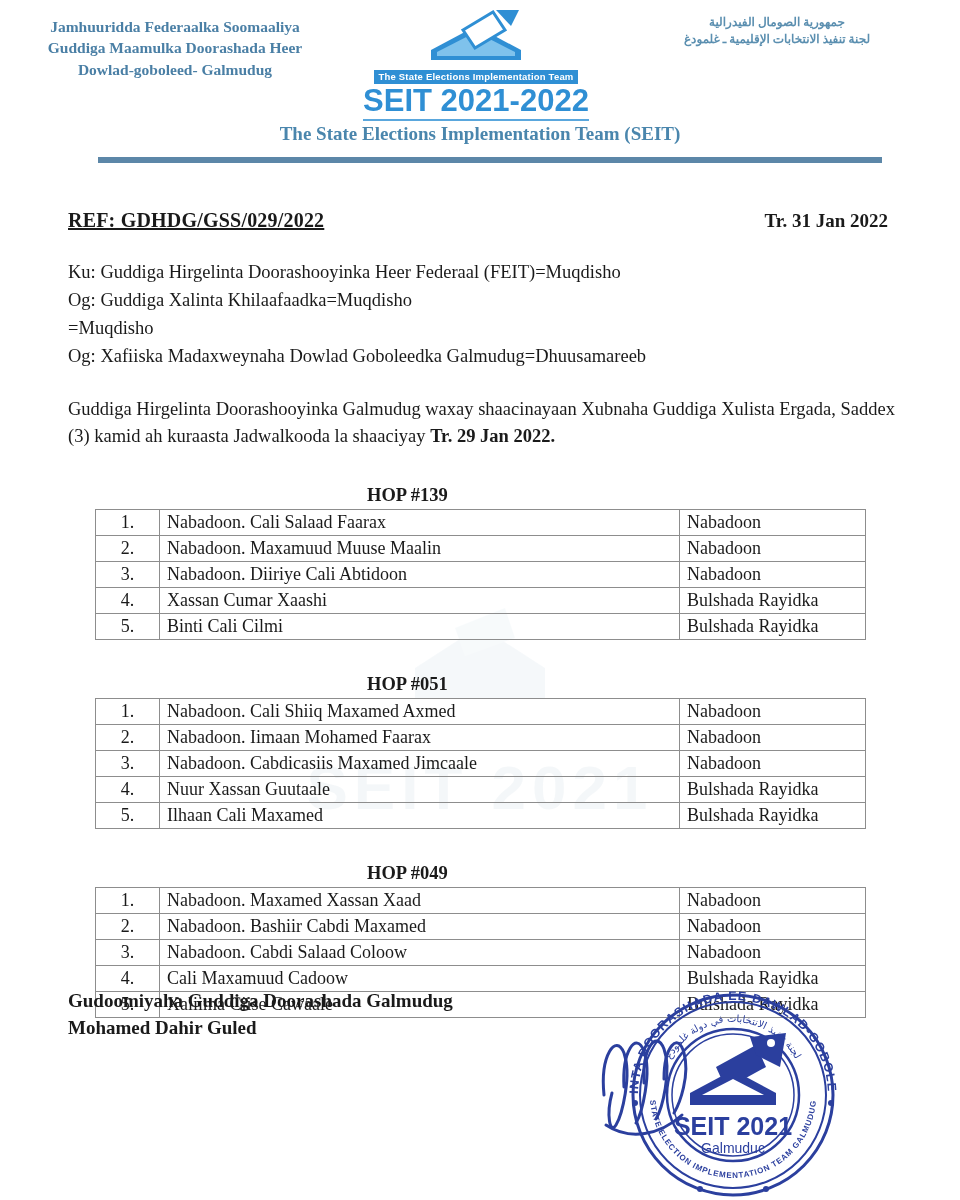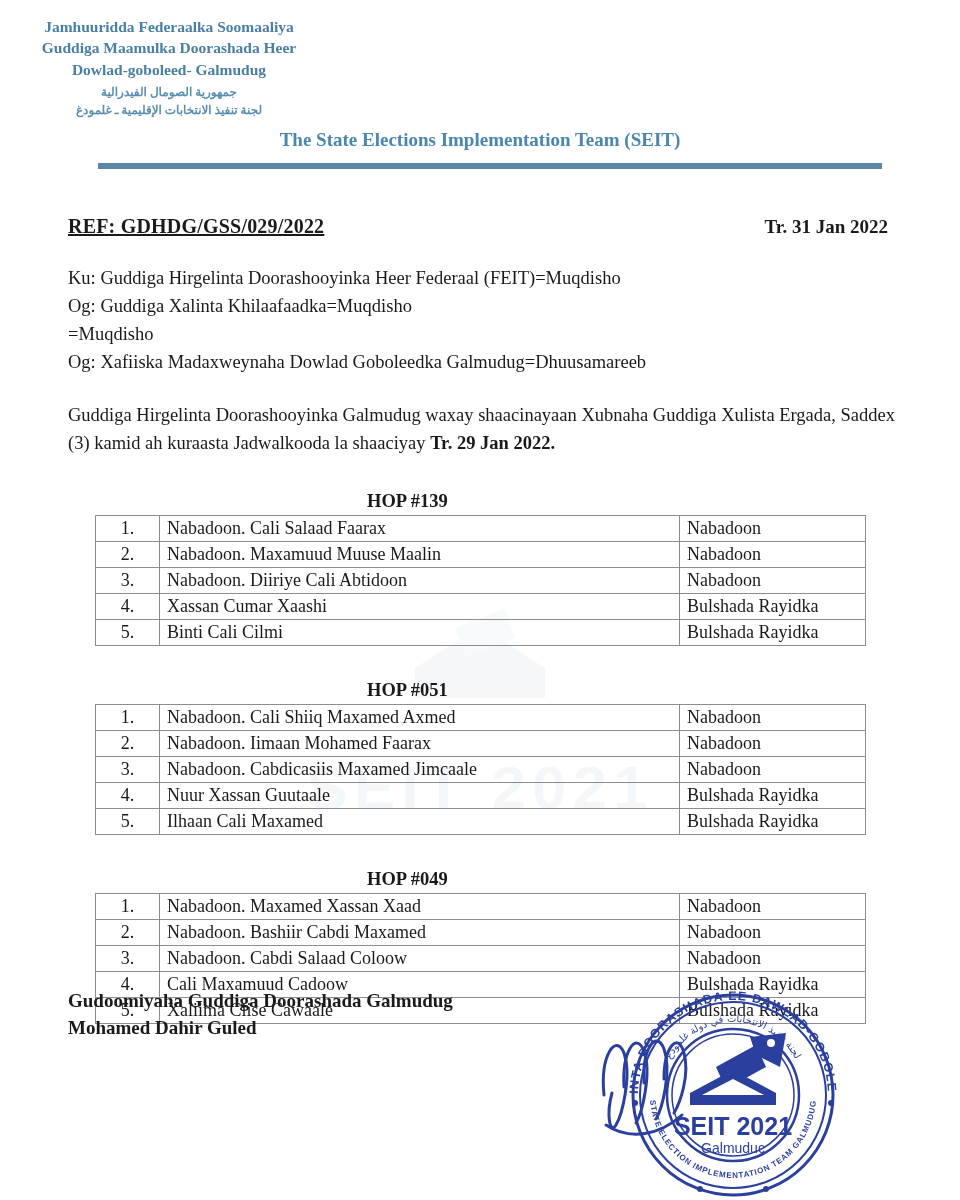--- a/index.html
+++ b/index.html
@@ -31,25 +31,24 @@
     font-weight: bold;
     letter-spacing: 6px;
     color: #9fb8c8;
     margin-top: 4px;
   }
 
   
   #letterhead {
     position: relative;
     z-index: 2;
-    padding: 10px 18px 0 4px;
+    padding: 10px 18px 0 10px;
     display: flex;
     align-items: flex-start;
     justify-content: space-between;
-    flex-direction: column;
   }
   .lh-side {
     width: 330px;
     text-align: center;
     color: #4a7fa5;
     font-family: "Liberation Serif", serif;
     font-weight: bold;
     font-size: 15.5px;
     line-height: 1.38;
     padding-top: 6px;
@@ -93,21 +92,21 @@
   }
 
   #lh-subtitle {
     position: relative;
     z-index: 2;
     text-align: center;
     color: #4a86ad;
     font-family: "Liberation Serif", serif;
     font-weight: bold;
     font-size: 19px;
-    margin-top: 10px;
+    margin-top: 2px;
   }
   #header-rule {
     position: relative;
     z-index: 2;
     height: 6px;
     background: #5c87a8;
     margin: 12px 78px 0 98px;
   }
 
   
@@ -222,20 +221,30 @@
   </svg>
   <div class="wm-text">SEIT 2021</div>
 </div>
 
 <div id="letterhead">
 
   <div class="lh-side so" style="white-space: pre-line;">Jamhuuridda Federaalka Soomaaliya
 Guddiga Maamulka Doorashada Heer
 Dowlad-goboleed- Galmudug</div>
 
+  <div class="lh-logo">
+    <svg class="ballot" width="150" height="56" viewBox="0 0 150 56">
+      <path d="M30 40 L75 16 L120 40 L120 50 L30 50 Z" fill="#2f8fd4"></path>
+      <path d="M36 42 L75 22 L114 42 L114 46 L36 46 Z" fill="#7fc2ec"></path>
+      <path d="M62 20 L92 2 L104 20 L74 38 Z" fill="#ffffff" stroke="#2f8fd4" stroke-width="3"></path>
+      <path d="M95 0 L118 0 L110 16 Z" fill="#2f8fd4"></path>
+    </svg>
+    <div class="ribbon">The State Elections Implementation Team</div>
+    <div class="seit-year">SEIT 2021-2022</div>
+  </div>
 
   <div class="lh-side ar" style="white-space: pre-line;">جمهورية الصومال الفيدرالية
 لجنة تنفيذ الانتخابات الإقليمية ـ غلمودغ</div>
 </div>
 
 <div id="lh-subtitle">The State Elections Implementation Team (SEIT)</div>
 <div id="header-rule"></div>
 
 <div id="ref-row">
   <div id="ref-label">REF:  GDHDG/GSS/029/2022</div>

